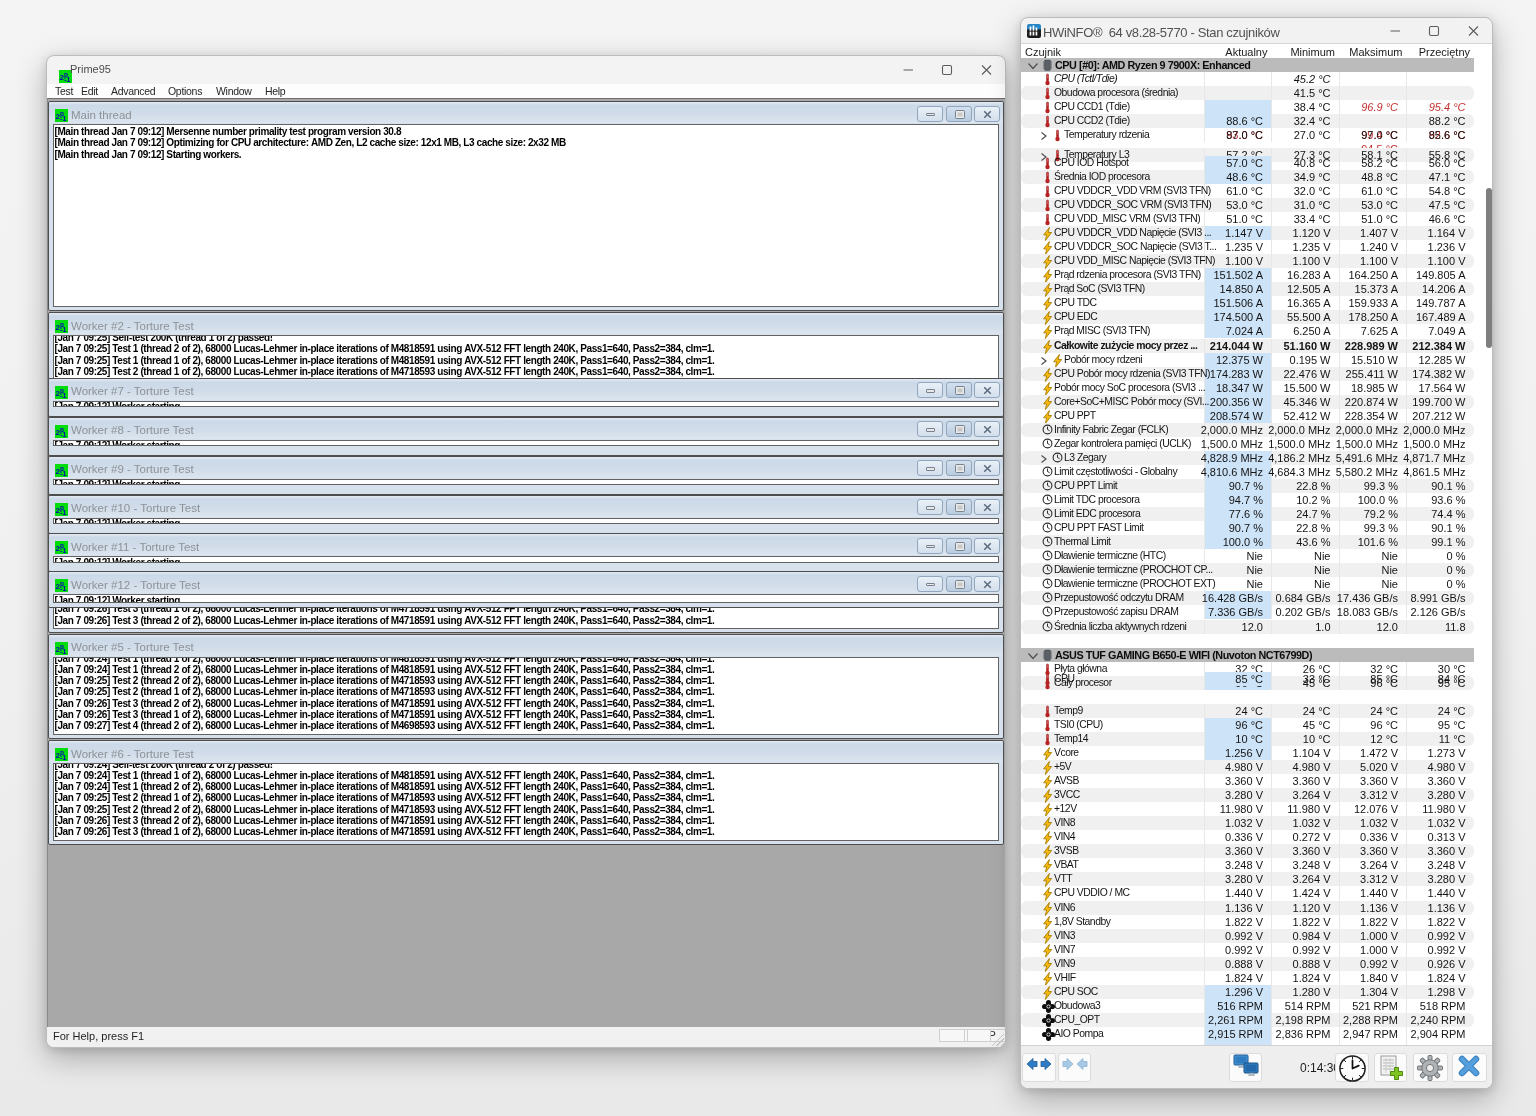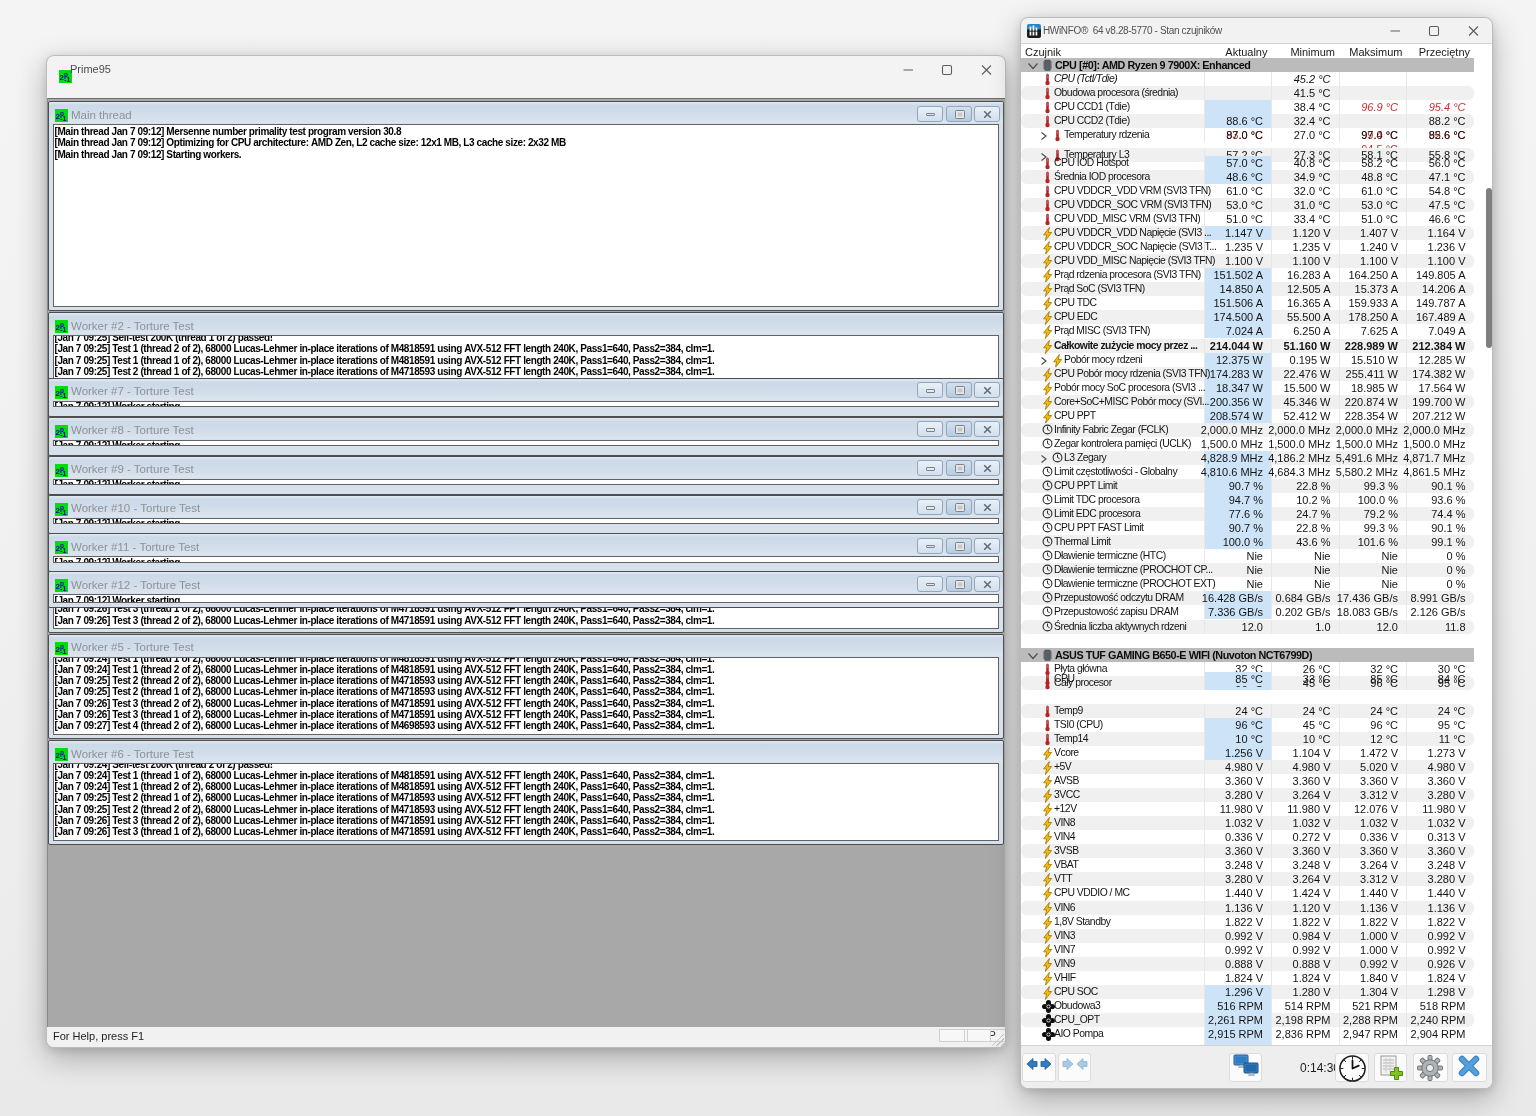--- a/index.html
+++ b/index.html
@@ -49,21 +49,21 @@
 .gdash { position:absolute; left:8px; top:6px; width:9px; height:3.5px; background:#e8e8e8;
   border:1px solid #77828e; border-radius:1px; }
 .grest { position:absolute; left:8px; top:3px; width:10px; height:9px; background:#c8c8c8;
   border:1.5px solid #77828e; border-radius:1.5px; box-shadow:inset 0 0 0 1.5px #e9e9e9; }
 
 
 #hw { position:absolute; left:1020px; top:17px; width:473px; height:1072px;
   background:#f2f2f2; border:1px solid #babdbf; border-radius:8px;
   box-shadow:0 10px 30px rgba(0,0,0,0.28), 0 2px 8px rgba(0,0,0,0.12); overflow:hidden; }
 #hw .tico { position:absolute; left:6px; top:6px; }
-#hw .ttxt { position:absolute; left:22px; top:6.5px; font-size:10px; letter-spacing:-0.35px; color:#525252; }
+#hw .ttxt { position:absolute; left:22px; top:6.5px; font-size:13px; letter-spacing:-0.35px; color:#525252; }
 #hw .wb { position:absolute; right:6px; top:5px; }
 #hwtbl { position:absolute; left:0; top:25px; width:472px; height:1004px; background:#fff;
   border-top:1px solid #d5d5d5; overflow:hidden; }
 .hhdr { position:absolute; left:0; top:2px; width:452.5px; height:12.5px; font-size:11px; color:#1a1a1a; }
 .hhdr .h0 { position:absolute; left:4px; }
 .hr { position:absolute; left:0; width:452.5px; height:14.05px; font-size:11px; color:#141414;
   line-height:14.05px; white-space:nowrap;
   background-image:linear-gradient(#e7e7e7,#e7e7e7),linear-gradient(#e7e7e7,#e7e7e7),
     linear-gradient(#e7e7e7,#e7e7e7),linear-gradient(#e7e7e7,#e7e7e7);
   background-repeat:no-repeat;
@@ -108,20 +108,28 @@
             <text x="5" y="7" font-family="Liberation Sans,sans-serif" font-size="6.5" font-weight="bold" fill="#0000bb">p</text>
             <text x="5.2" y="11.5" font-family="Liberation Sans,sans-serif" font-size="7" font-weight="bold" fill="#0000bb">-1</text>
           </svg></span>
       </span>
     <span class="ttxt">Prime95</span>
     <svg class="wb" width="120" height="16" viewBox="0 0 120 16">
         <path d="M24.5 8 H34" stroke="#5d5d5d" stroke-width="1.1"></path>
         <rect x="63.5" y="3.5" width="9" height="9" rx="1.5" fill="none" stroke="#5d5d5d" stroke-width="1.1"></rect>
         <path d="M103 3.5 L112 12.5 M112 3.5 L103 12.5" stroke="#5d5d5d" stroke-width="1.1"></path>
       </svg>
+  </div>
+  <div class="menu">
+    <span style="left:8px">Test</span>
+    <span style="left:34px">Edit</span>
+    <span style="left:64px">Advanced</span>
+    <span style="left:121px">Options</span>
+    <span style="left:169px">Window</span>
+    <span style="left:218px">Help</span>
   </div>
   <div id="mdi">
 <div class="ch" style="top:2.0px;height:210.0px;z-index:1">
         <div class="ct">
           <span class="gico"><svg width="13" height="13" viewBox="0 0 13 13">
               <rect width="13" height="13" fill="#00dd0b"></rect>
               <text x="0.6" y="10" font-family="Liberation Sans,sans-serif" font-size="8" font-weight="bold" fill="#0000bb">2</text>
               <text x="5" y="7" font-family="Liberation Sans,sans-serif" font-size="6.5" font-weight="bold" fill="#0000bb">p</text>
               <text x="5.2" y="11.5" font-family="Liberation Sans,sans-serif" font-size="7" font-weight="bold" fill="#0000bb">-1</text>
             </svg></span>

